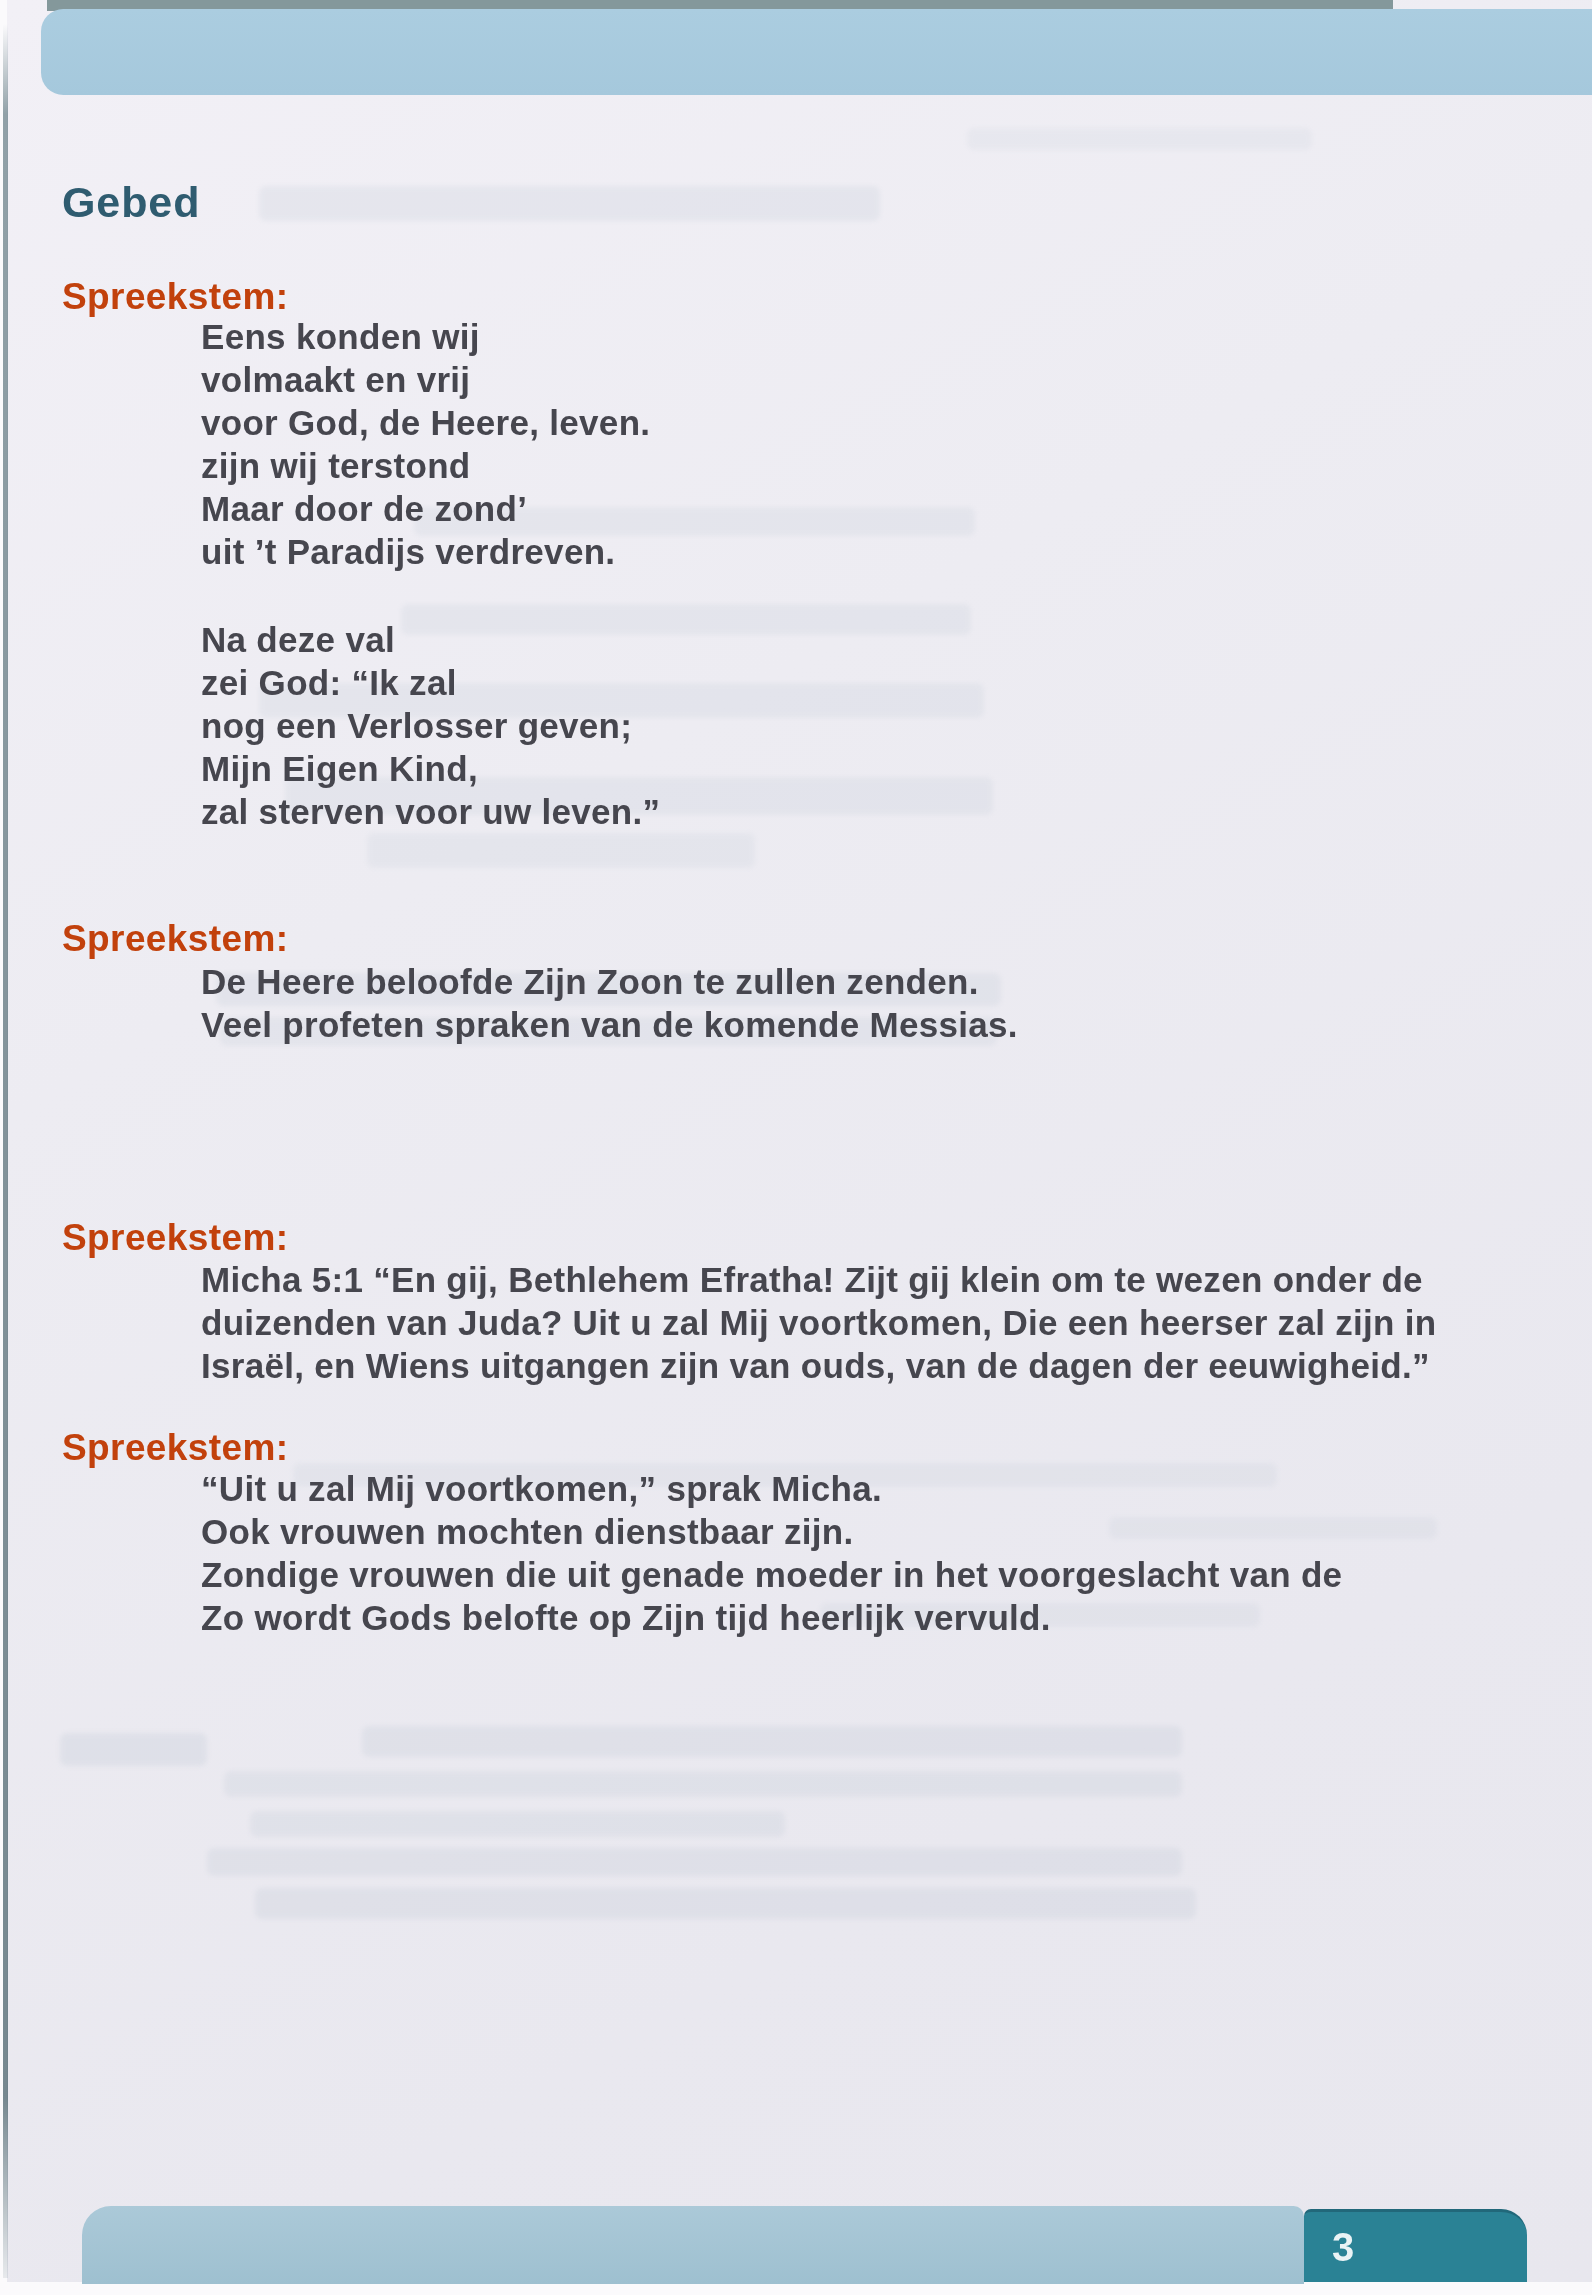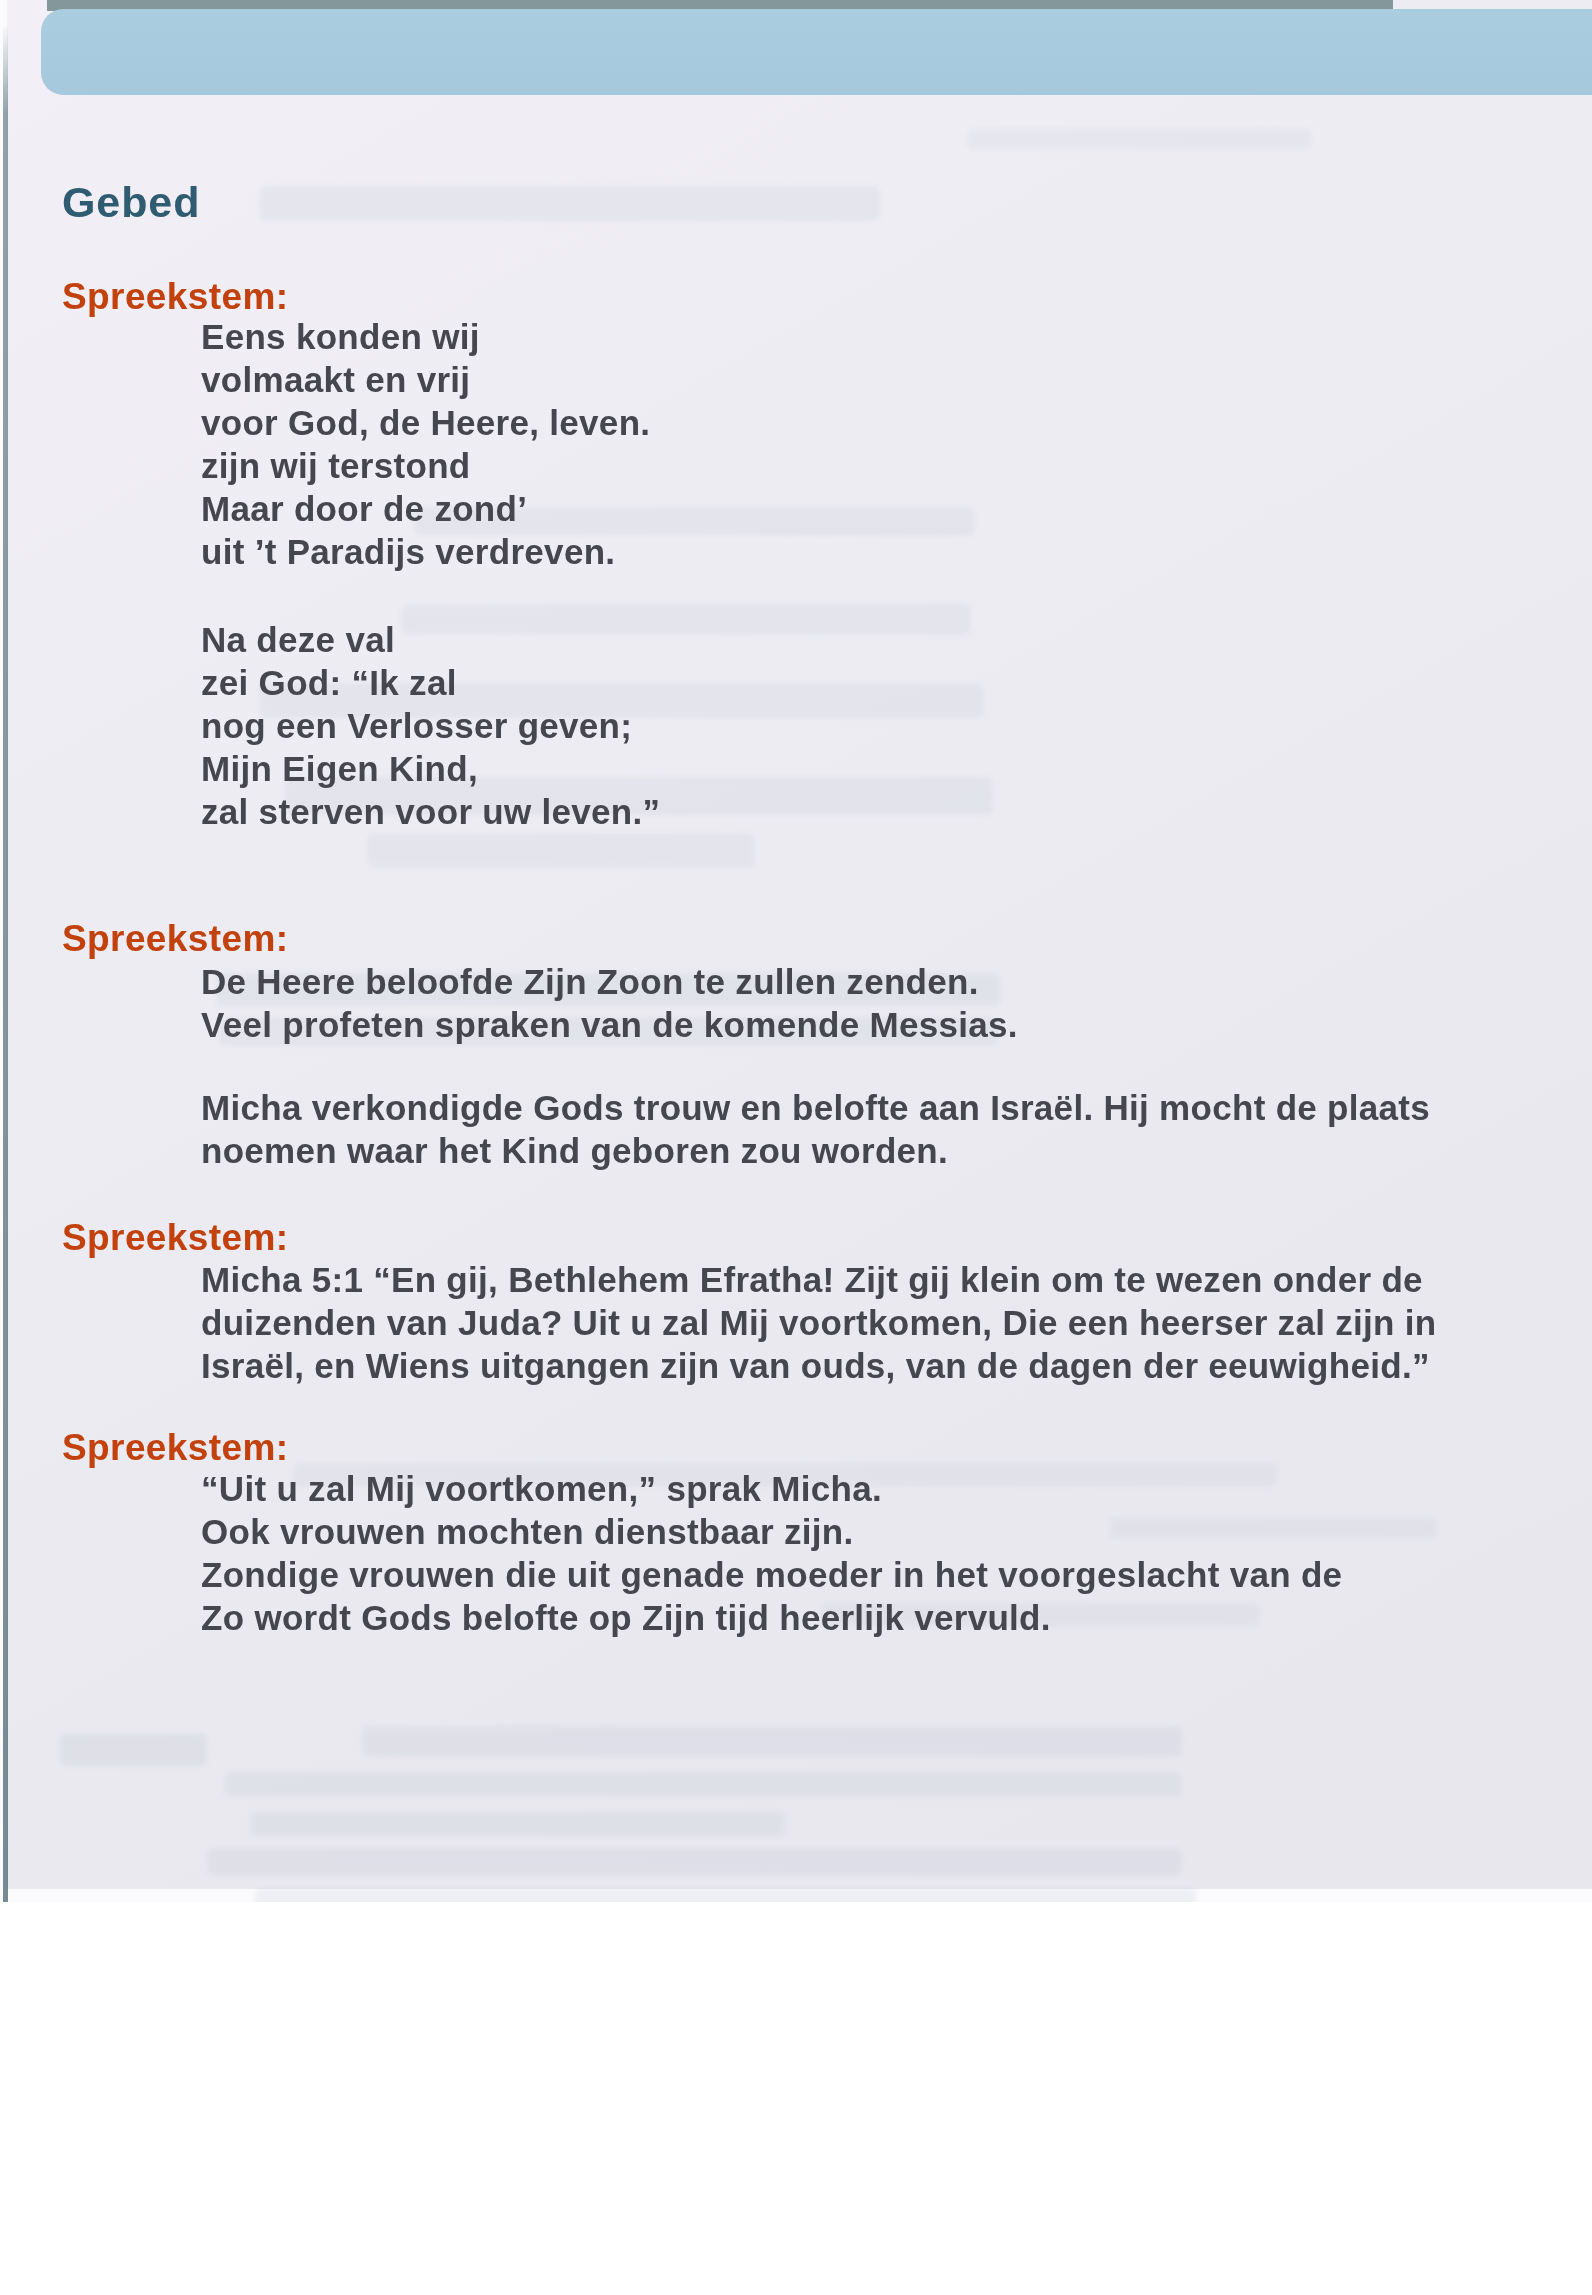--- a/index.html
+++ b/index.html
@@ -2,21 +2,21 @@
 <html style="font-size:14px"><head>
 <meta charset="utf-8">
 <style>
   html,body{margin:0;padding:0;}
   body{
     width:1592px;height:2295px;
     font-family:"Liberation Sans","DejaVu Sans",sans-serif;
     background:#ffffff;
   }
   .screen{
-    position:relative;width:1592px;height:1902px;overflow:hidden;
+    position:relative;width:1592px;height:2295px;overflow:hidden;
     background:#fbfafc;
   }
   
   .paper{
     position:absolute;left:7px;top:0;right:0;bottom:13px;
     background:linear-gradient(150deg,#f2f0f6 0%,#edecf2 35%,#e9e8ef 75%,#e8e7ee 100%);
   }
   .edge-line{
     position:absolute;left:2.6px;top:24px;width:5.2px;height:2254px;
     background:linear-gradient(to bottom,
@@ -124,24 +124,20 @@
     <div>zal sterven voor uw leven.”</div>
   </div>
 
   <div class="speaker" style="top:918px">Spreekstem:</div>
 
   <div class="block" style="top:960px">
     <div>De Heere beloofde Zijn Zoon te zullen zenden.</div>
     <div>Veel profeten spraken van de komende Messias.</div>
   </div>
 
-  <div class="block" style="top:1086px">
-    <div>Micha verkondigde Gods trouw en belofte aan Israël. Hij mocht de plaats</div>
-    <div>noemen waar het Kind geboren zou worden.</div>
-  </div>
 
   <div class="speaker" style="top:1217px">Spreekstem:</div>
 
   <div class="block" style="top:1258px">
     <div>Micha 5:1 “En gij, Bethlehem Efratha! Zijt gij klein om te wezen onder de</div>
     <div>duizenden van Juda? Uit u zal Mij voortkomen, Die een heerser zal zijn in</div>
     <div>Israël, en Wiens uitgangen zijn van ouds, van de dagen der eeuwigheid.”</div>
   </div>
 
   <div class="speaker" style="top:1427px">Spreekstem:</div>

